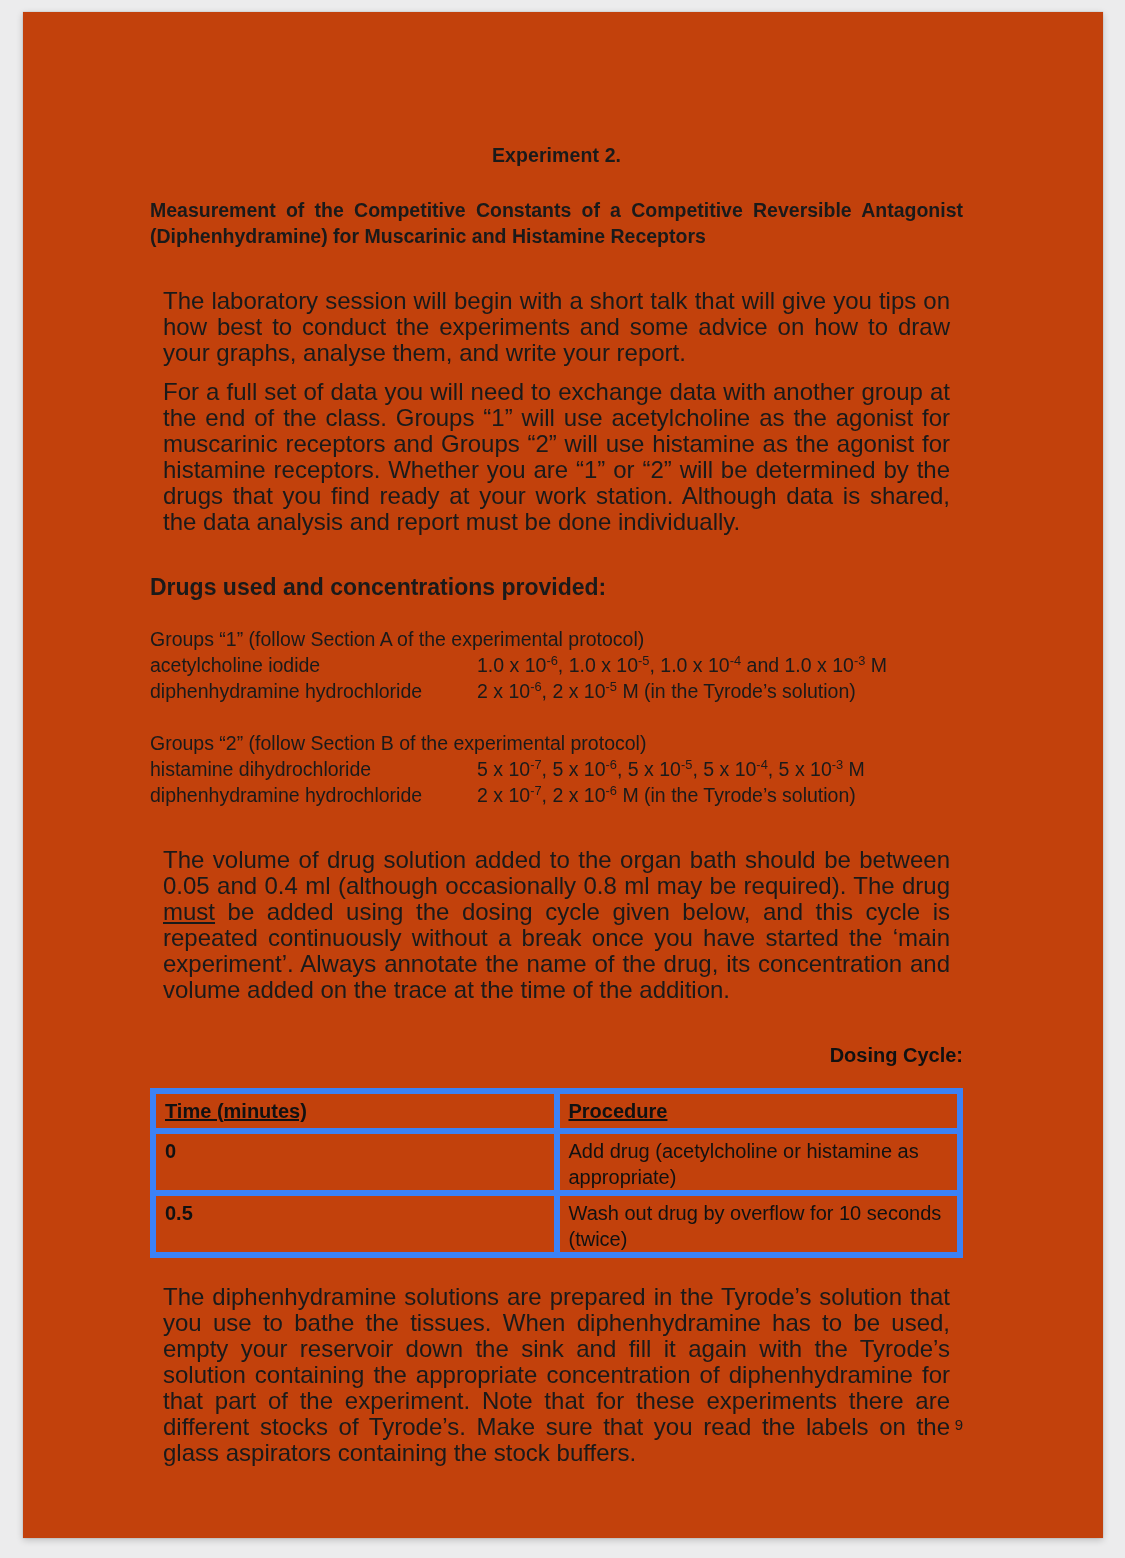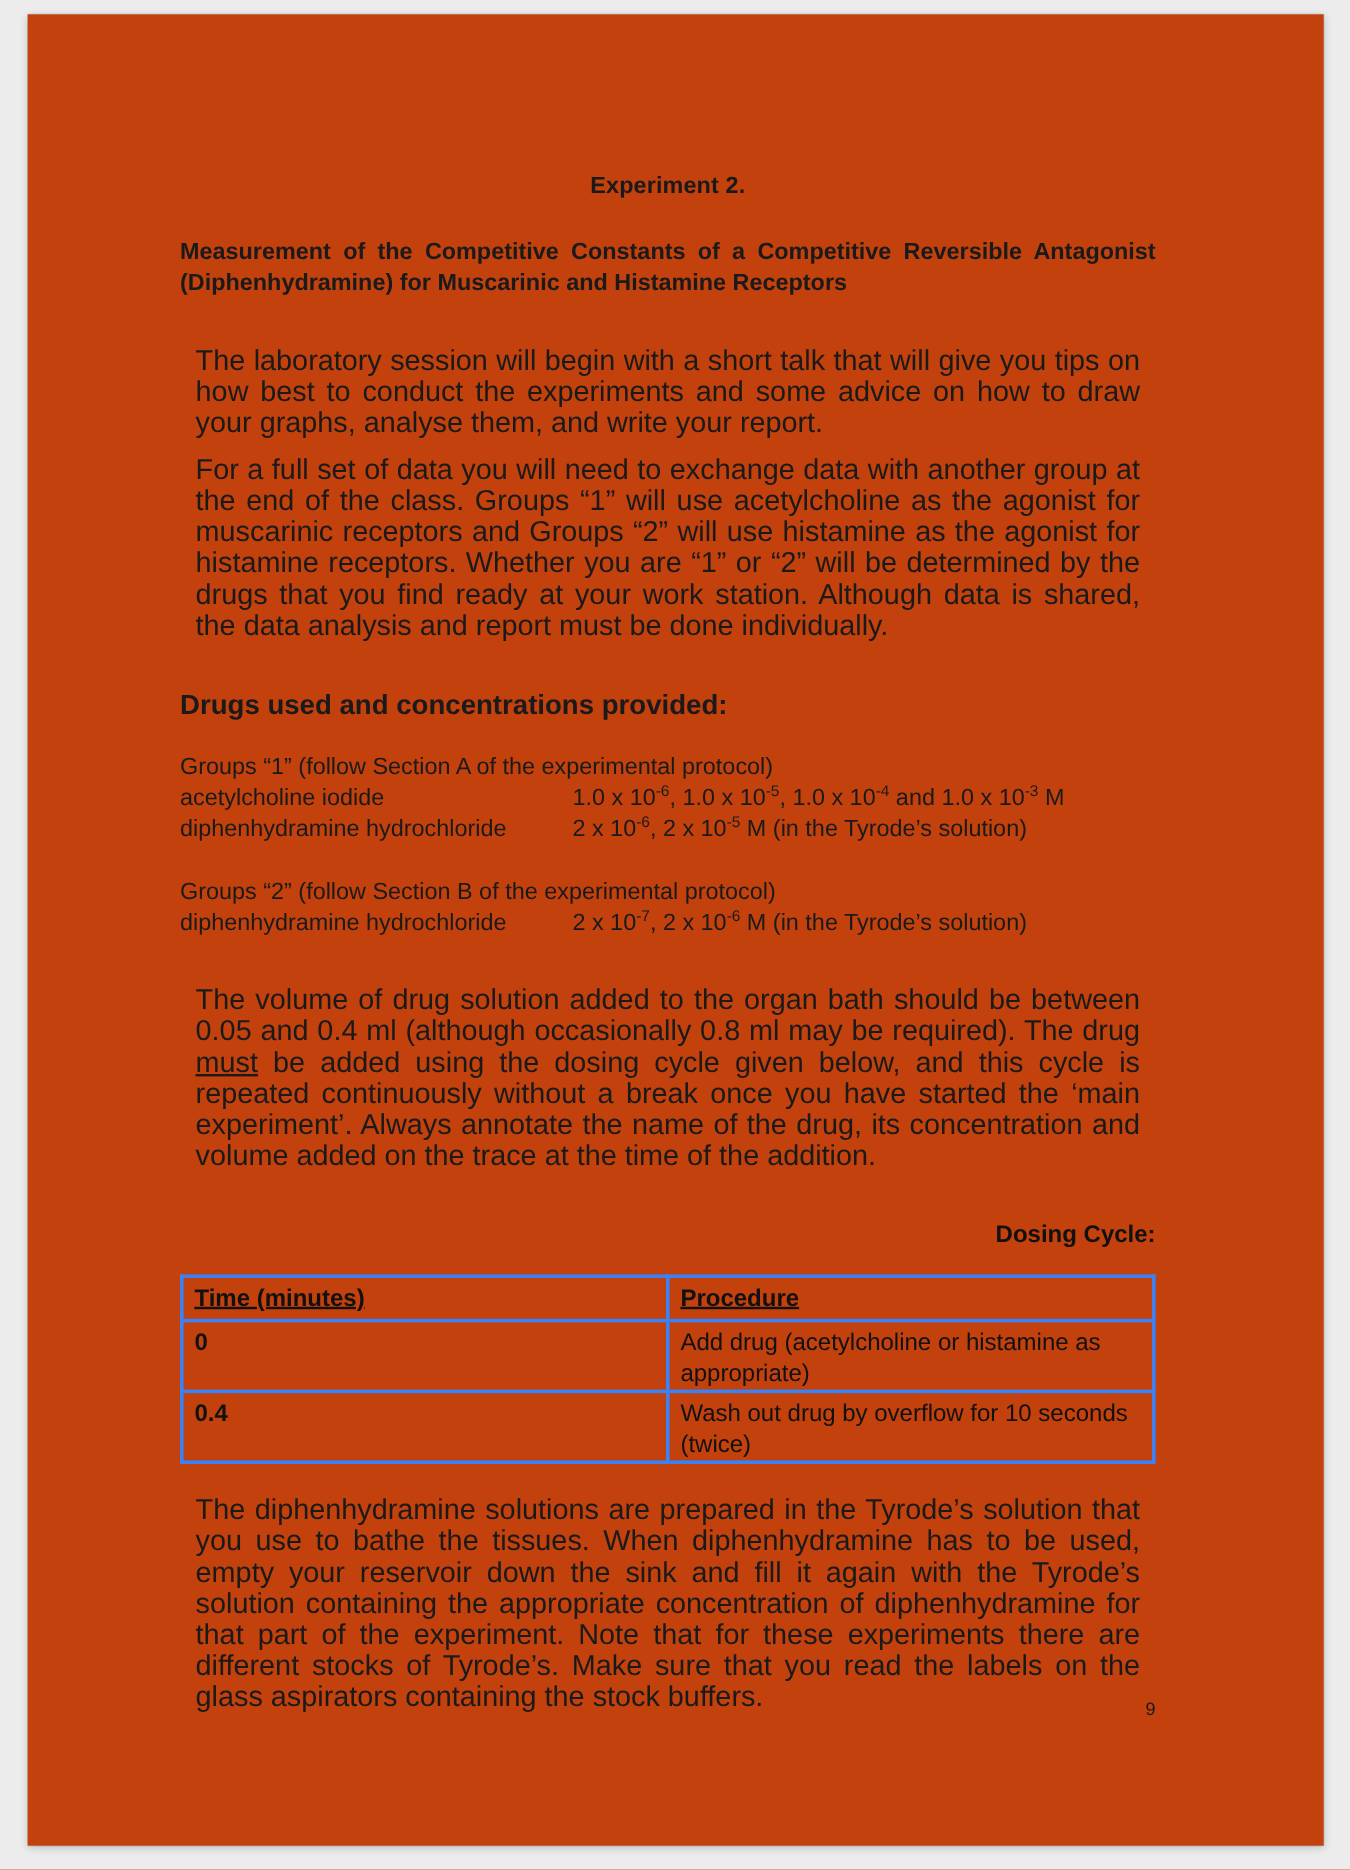--- a/index.html
+++ b/index.html
@@ -117,21 +117,21 @@
   }
 
   table.dosing {
     border-collapse: collapse;
     width: 813px;
     table-layout: fixed;
     font-family: "Liberation Sans", sans-serif;
     margin: 0;
   }
   table.dosing td, table.dosing th {
-    border: 3px solid #3b82f6;
+    border: 6px solid #3b82f6;
     padding: 4px 0 0 9px;
     font-size: 20px;
     line-height: 26px;
     color: #111;
     text-align: left;
     vertical-align: top;
     margin-left: 18px;
   }
   table.dosing th {
     font-weight: bold;
@@ -187,20 +187,23 @@
       </span>
       <span class="drug-row">
         <span class="drug-name">diphenhydramine hydrochloride</span><span class="drug-conc">2 x 10<sup>-6</sup>, 2 x 10<sup>-5</sup> M (in the Tyrode’s solution)</span>
       </span>
     </div>
 
     <div class="gap-26"></div>
 
     <div class="drug-block">
       <span class="drug-row">Groups “2” (follow Section B of the experimental protocol)</span>
+      <span class="drug-row">
+        <span class="drug-name">histamine dihydrochloride</span><span class="drug-conc">5 x 10<sup>-7</sup>, 5 x 10<sup>-6</sup>, 5 x 10<sup>-5</sup>, 5 x 10<sup>-4</sup>, 5 x 10<sup>-3</sup> M</span>
+      </span>
       <span class="drug-row">
         <span class="drug-name">diphenhydramine hydrochloride</span><span class="drug-conc">2 x 10<sup>-7</sup>, 2 x 10<sup>-6</sup> M (in the Tyrode’s solution)</span>
       </span>
     </div>
 
     <div class="gap-26"></div>
 
     <p class="body"><span>The volume of drug solution added to the organ bath should be between 0.05 and 0.4 ml (although occasionally 0.8 ml may be required). The drug </span><u>must</u><span> be added using the dosing cycle given below, and this cycle is repeated continuously without a break once you have started the ‘main experiment’. Always annotate the name of the drug, its concentration and volume added on the trace at the time of the addition.</span></p>
 
     <div class="gap-26"></div>
@@ -215,21 +218,21 @@
           <th class="time-head"><span>Time (minutes)</span></th>
           <th class="proc-head"><span>Procedure</span></th>
         </tr>
       </thead>
       <tbody>
         <tr>
           <td class="time-cell">0</td>
           <td class="proc-cell">Add drug (acetylcholine or histamine as appropriate)</td>
         </tr>
         <tr>
-          <td class="time-cell">0.4</td>
+          <td class="time-cell">0.5</td>
           <td class="proc-cell">Wash out drug by overflow for 10 seconds (twice)</td>
         </tr>
       </tbody>
     </table>
 
     <div class="gap-13"></div>
 
     <p class="body">The diphenhydramine solutions are prepared in the Tyrode’s solution that you use to bathe the tissues.  When diphenhydramine has to be used, empty your reservoir down the sink and fill it again with the Tyrode’s solution containing the appropriate concentration of diphenhydramine for that part of the experiment. Note that for these experiments there are different stocks of Tyrode’s. Make sure that you read the labels on the glass aspirators containing the stock buffers.</p>
 
   </div>

